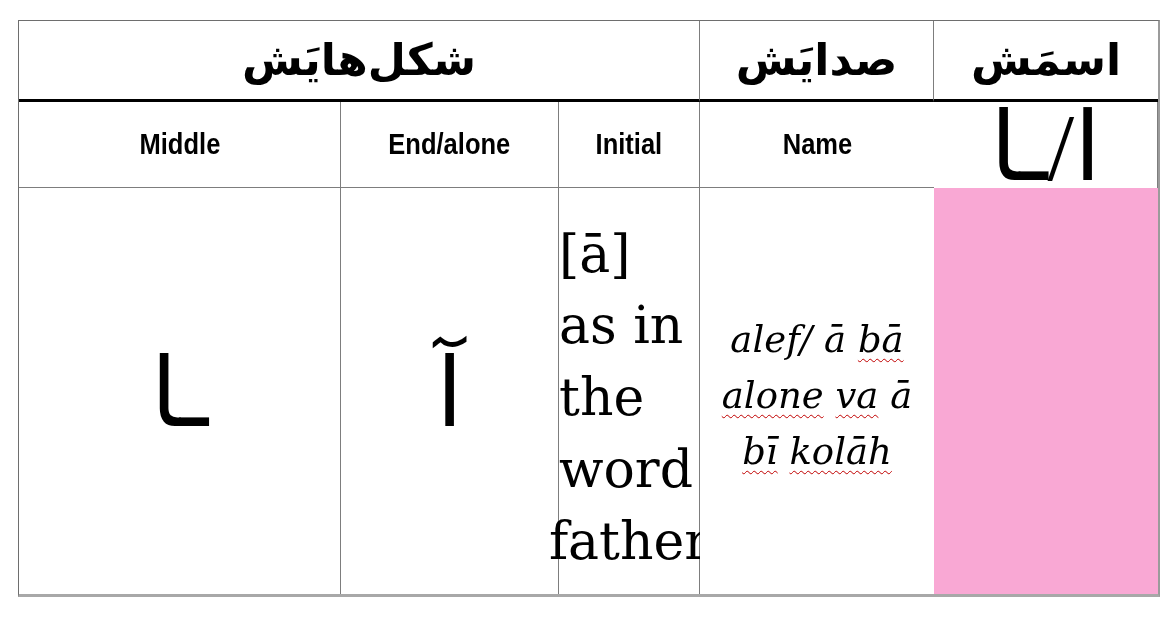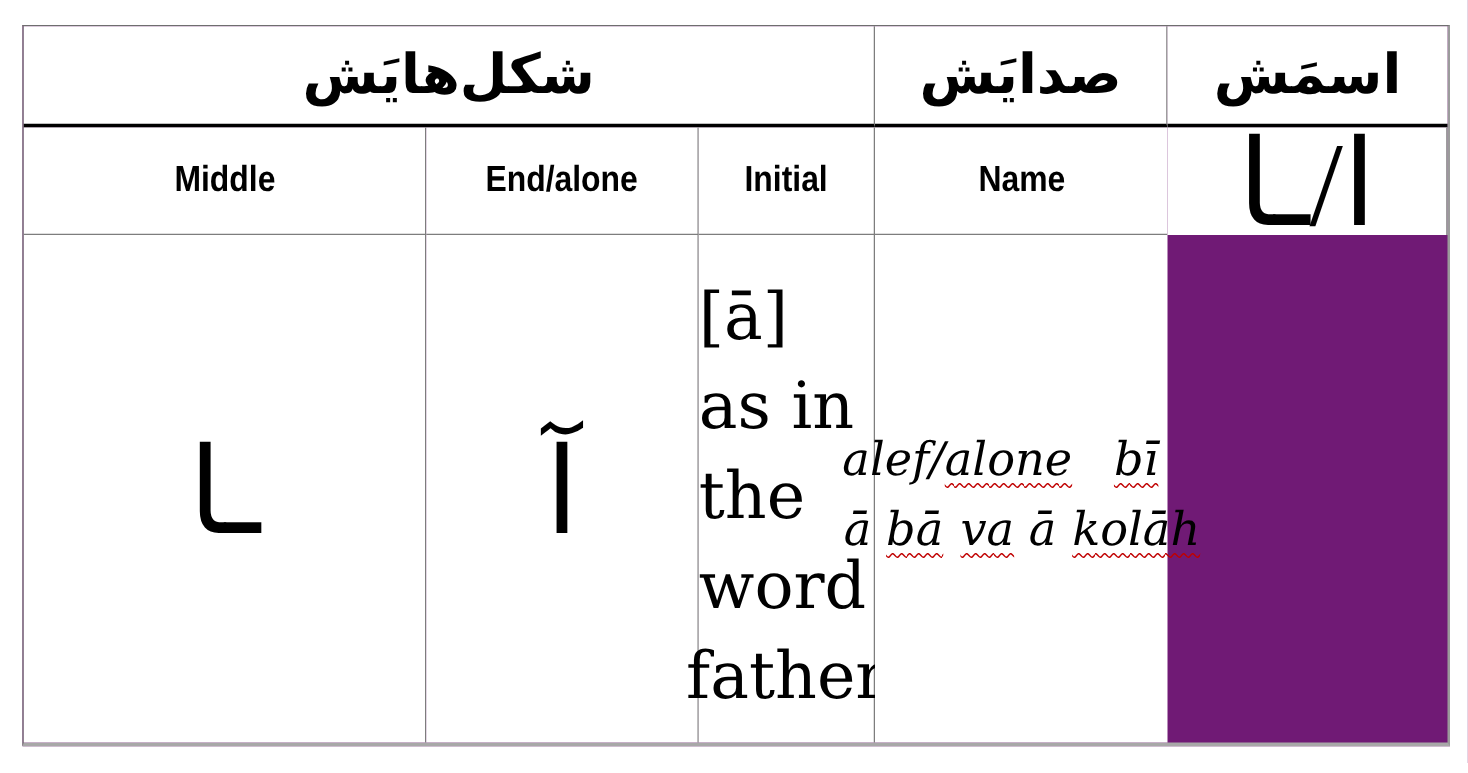--- a/index.html
+++ b/index.html
@@ -12,21 +12,21 @@
     color: #000000;
     overflow: hidden;
   }
   .alpha-table {
     position: absolute;
     left: 18px;
     top: 20px;
     display: grid;
     grid-template-columns: 322px 218px 141px 234px 224px;
     grid-template-rows: 81px 86px 406px;
-    background: #701a75;
+    background: #f9a8d4;
     border-top: 1.5px solid #6e6e6e;
     border-left: 1.5px solid #6e6e6e;
     border-right: 2px solid #9b9b9b;
     border-bottom: 3px solid #a8a8a8;
     box-sizing: content-box;
   }
   .cell {
     display: flex;
     align-items: center;
     justify-content: center;
@@ -63,26 +63,26 @@
   }
   .sound-cell {
     flex-direction: column;
     font-family: "DejaVu Serif", "Liberation Serif", serif;
     font-size: 52px;
     line-height: 1.38;
     text-align: left;
     padding-top: 14px;
   }
   .name-cell {
-    flex-direction: row;
+    flex-direction: column;
     font-family: "DejaVu Serif", "Liberation Serif", serif;
     font-style: italic;
     font-size: 37px;
     line-height: 1.52;
-    text-align: center;
+    text-align: left;
     padding-top: 10px;
   }
   .misspelled {
     text-decoration: underline;
     text-decoration-style: wavy;
     text-decoration-color: #c00000;
     text-decoration-thickness: 1px;
     text-underline-offset: 6px;
     text-decoration-skip-ink: none;
   }

